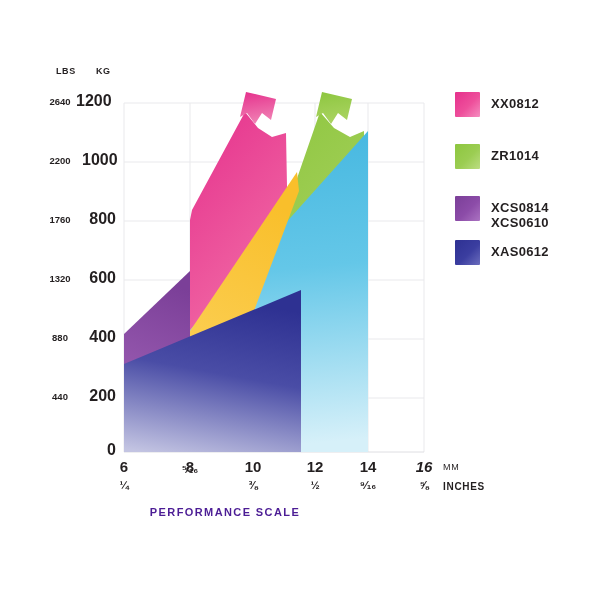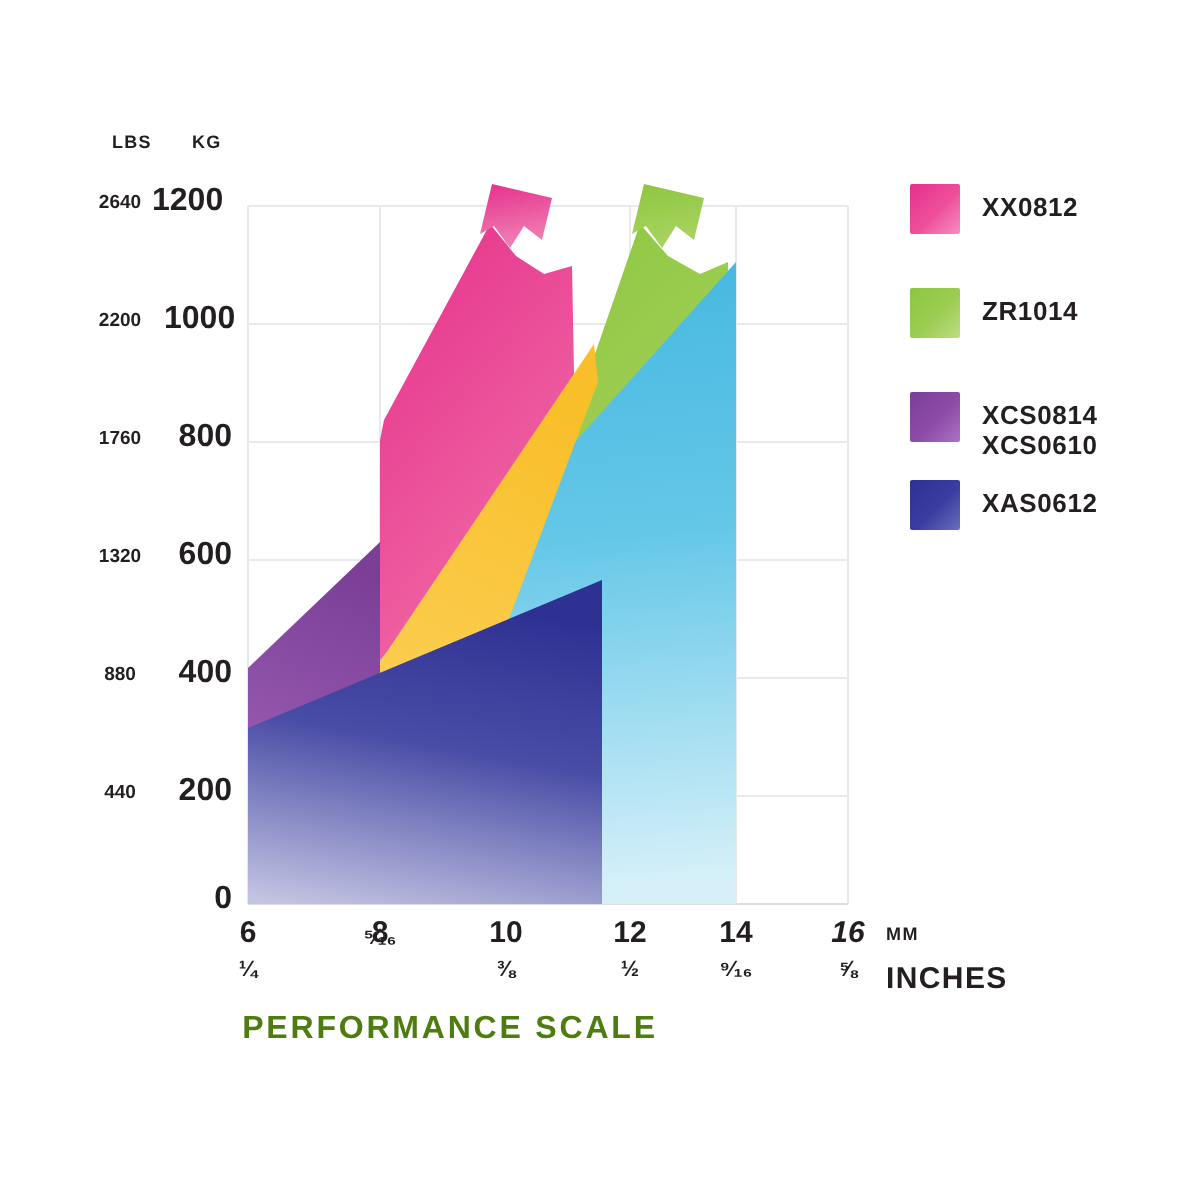--- a/index.html
+++ b/index.html
@@ -59,43 +59,43 @@
     position: absolute;
     font-size: 11px;
     font-weight: 700;
     color: #231f20;
     text-align: center;
     white-space: nowrap;
   }
   .axis-unit-mm {
     position: absolute;
     font-size: 9px;
-    font-weight: 700;
+    font-weight: 400;
     letter-spacing: 0.7px;
     color: #231f20;
     white-space: nowrap;
   }
   .axis-unit-in {
     position: absolute;
-    font-size: 15px;
+    font-size: 10px;
     font-weight: 700;
     letter-spacing: 0.7px;
     color: #231f20;
     white-space: nowrap;
   }
   .chart-title {
     position: absolute;
     left: 0;
     top: 506px;
     width: 450px;
     text-align: center;
-    font-size: 16px;
+    font-size: 11px;
     font-weight: 700;
     letter-spacing: 1.4px;
-    color: #4d7c0f;
+    color: #4c1d95;
   }
 
   
   #legend {
     position: absolute;
     left: 455px;
     top: 92px;
     width: 140px;
   }
   .legend-row {

